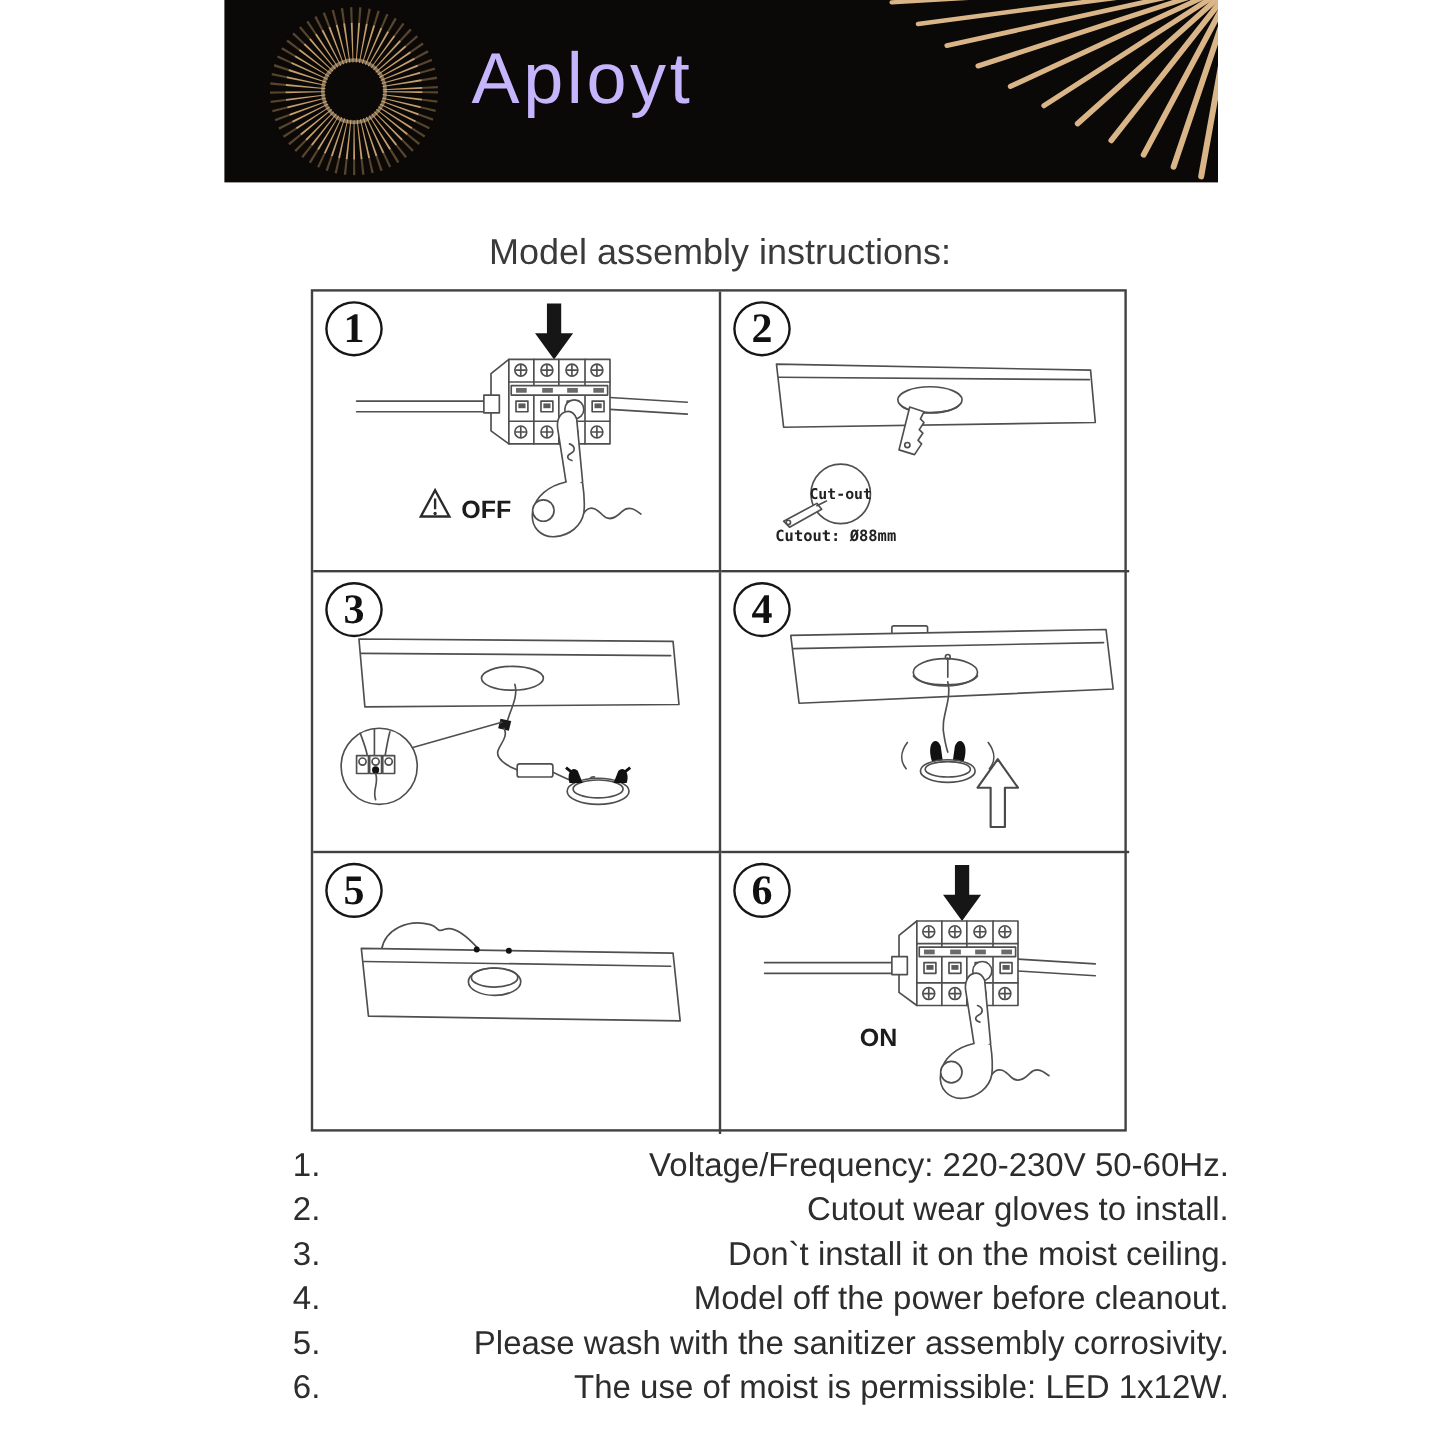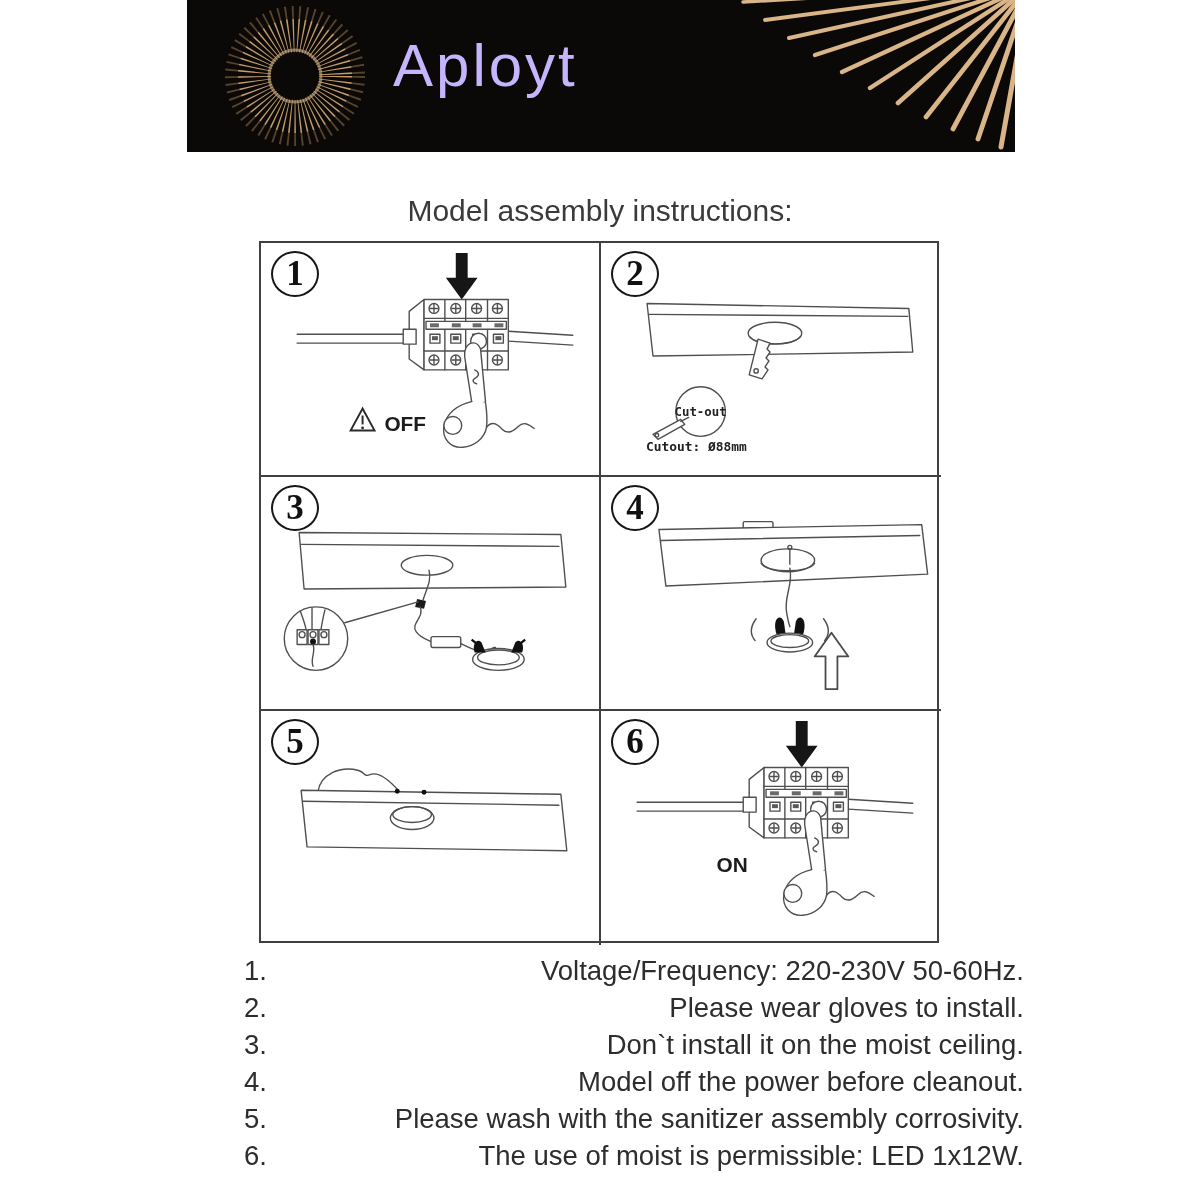--- a/index.html
+++ b/index.html
@@ -329,21 +329,21 @@
     </div>
   </div>
 
   <div class="instructions">
     <div class="ins-row">
       <span class="ins-num">1.</span>
       <span class="ins-text">Voltage/Frequency: 220-230V 50-60Hz.</span>
     </div>
     <div class="ins-row">
       <span class="ins-num">2.</span>
-      <span class="ins-text">Please wear gloves to install.</span>
+      <span class="ins-text">Cutout wear gloves to install.</span>
     </div>
     <div class="ins-row">
       <span class="ins-num">3.</span>
       <span class="ins-text">Don`t install it on the moist ceiling.</span>
     </div>
     <div class="ins-row">
       <span class="ins-num">4.</span>
       <span class="ins-text">Model off the power before cleanout.</span>
     </div>
     <div class="ins-row">

